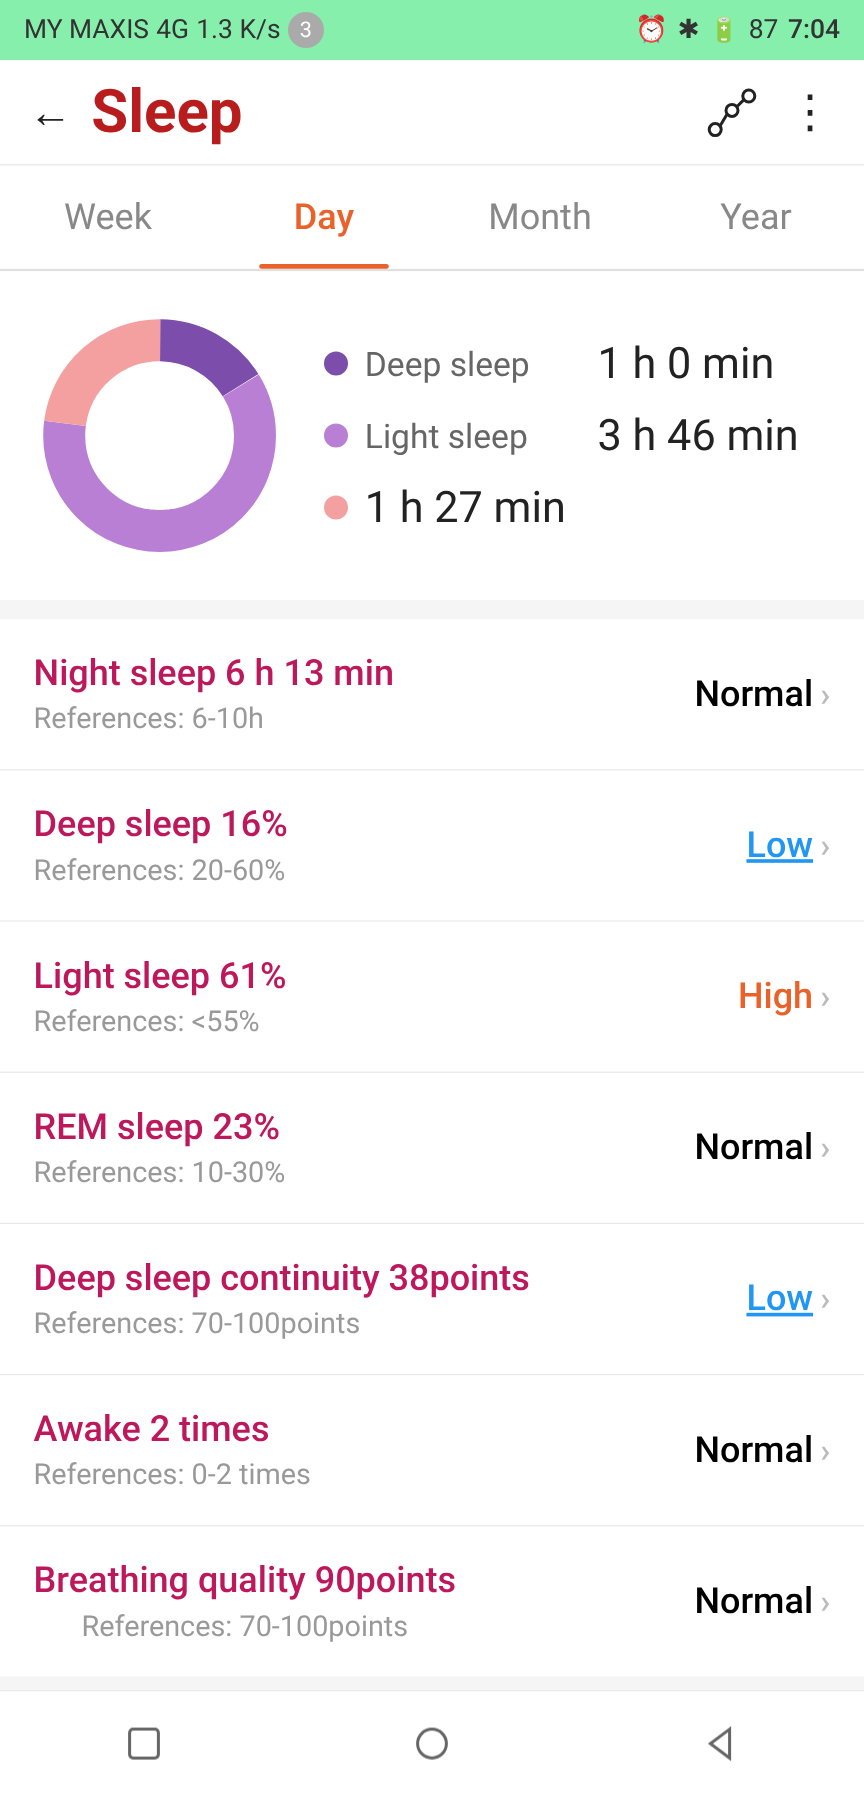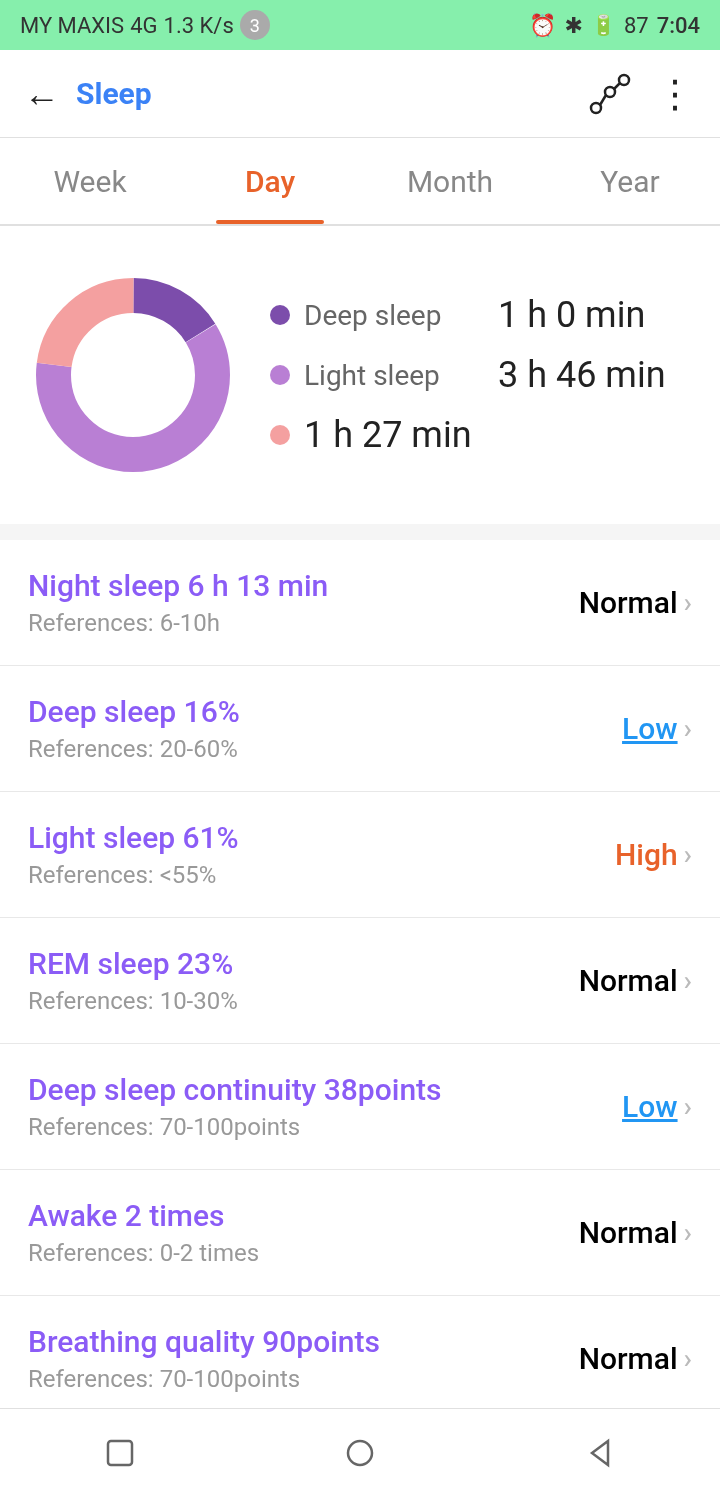--- a/index.html
+++ b/index.html
@@ -33,21 +33,21 @@
       width: 100%;
       height: 88px;
       background: #fff;
       display: flex;
       align-items: center;
       justify-content: space-between;
       padding: 0 24px;
       border-bottom: 1px solid #e0e0e0;
     }
     .header-left { display: flex; align-items: center; gap: 16px; }
-    .header-title { font-size: 30px; font-weight: bold; color: #3b82f6; }
+    .header-title { font-size: 50px; font-weight: bold; color: #b91c1c; }
     .header-icons { display: flex; align-items: center; gap: 24px; }
 
     
     .tab-bar {
       width: 100%;
       height: 88px;
       background: #fff;
       display: flex;
       align-items: center;
       justify-content: space-around;
@@ -76,21 +76,21 @@
       left: 20%;
       width: 60%;
       height: 4px;
       background: #e8622a;
       border-radius: 2px;
     }
 
     
     .chart-section {
       background: #fff;
-      padding: 44px 28px;
+      padding: 32px 28px;
       display: flex;
       align-items: center;
       gap: 32px;
       margin-bottom: 16px;
     }
     .donut-container {
       width: 210px;
       height: 210px;
       flex-shrink: 0;
     }
@@ -119,23 +119,23 @@
     .stats-section {
       background: #fff;
     }
     .stat-row {
       display: flex;
       align-items: center;
       justify-content: space-between;
       padding: 28px 28px;
       border-bottom: 1px solid #e8e8e8;
     }
-    .stat-row:last-child { border-bottom: none; }
+    .stat-row:last-child { border-bottom: none; text-align: center; }
     .stat-info { display: flex; flex-direction: column; gap: 6px; }
-    .stat-title { font-size: 30px; color: #8b5cf6; font-weight: 500; }
+    .stat-title { font-size: 30px; color: #be185d; font-weight: 500; }
     .stat-ref { font-size: 24px; color: #999; }
     .stat-status {
       display: flex;
       align-items: center;
       gap: 6px;
       font-size: 30px;
       font-weight: 500;
     }
     .status-normal { color: #000000; }
     .status-low { color: #2196f3; text-decoration: underline; }

